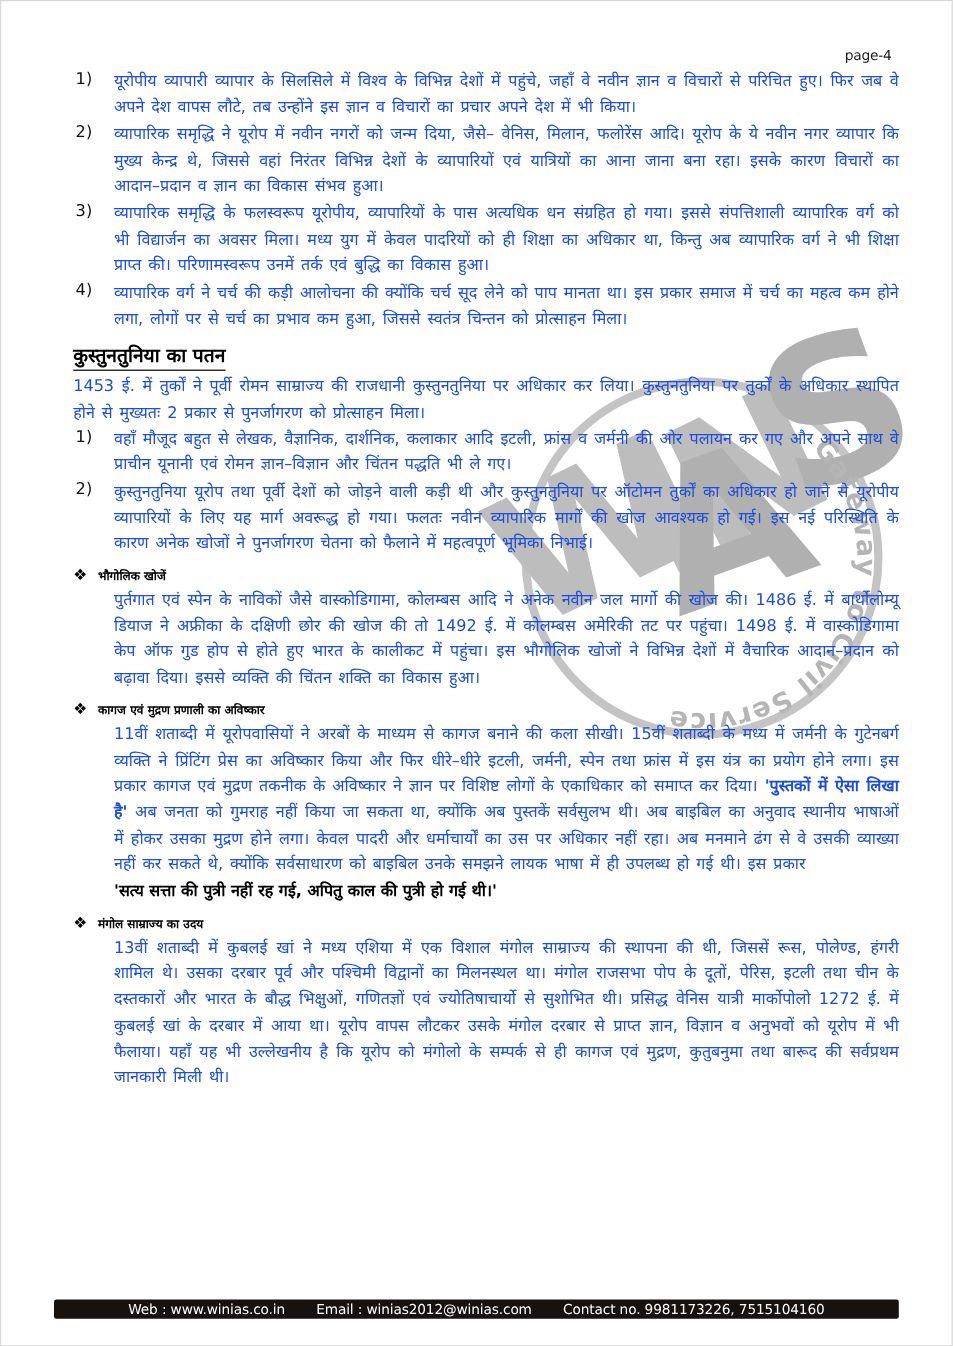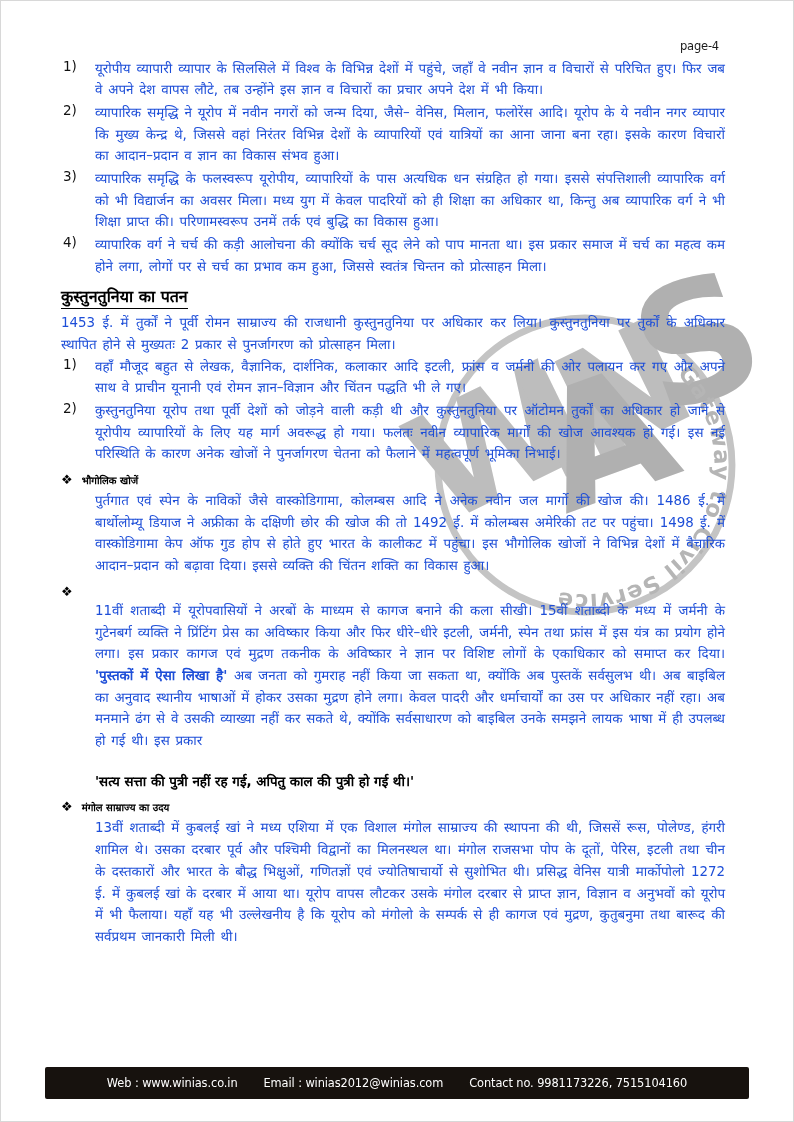--- a/index.html
+++ b/index.html
@@ -31,21 +31,21 @@
     pointer-events: none;
     z-index: 1;
     opacity: 1;
   }
   .watermark svg { width: 100%; height: 100%; display: block; }
 
   
   .content {
     position: absolute;
     left: 0; top: 0; right: 0; bottom: 0;
-    padding: 40px 68px 0 60px;
+    padding: 40px 44px 0 60px;
     z-index: 2;
   }
 
   .pagenum {
     text-align: right;
     font-family: "DejaVu Sans", sans-serif;
     font-size: 11.5px;
     color: #1a1a1a;
     letter-spacing: -0.2px;
     margin: 0 6px 5px 0;
@@ -113,21 +113,21 @@
   }
   .sub-head .sub-head-text {
     font-family: "DejaVu Sans", sans-serif;
     font-size: 10px;
     font-weight: bold;
     color: #000;
     line-height: 1.4;
   }
 
   .para-block { margin-top: 2px; }
-  .para-block p + p { margin-top: 19px; }
+  .para-block p + p { margin-top: 1px; }
 
   .bold-inline { font-weight: bold; }
 
   .quote-bold {
     font-family: "DejaVu Sans", sans-serif;
     font-size: 13.4px;
     font-weight: bold;
     color: #000;
     line-height: 1.62;
     margin: 0;
@@ -135,21 +135,21 @@
 
   
   .sub-num { margin-top: 2px; }
 
   
   .footer {
     position: absolute;
     left: 44px;
     right: 44px;
     bottom: 22px;
-    height: 32px;
+    height: 16px;
     background: #17120e;
     border-radius: 2px;
     display: flex;
     align-items: center;
     justify-content: center;
     gap: 26px;
     z-index: 3;
   }
   .footer span {
     color: #ffffff;
@@ -226,20 +226,21 @@
         <span class="sub-head-text">भौगोलिक खोजें</span>
       </div>
       <div class="para-block body-indent">
         <p class="hi">पुर्तगात एवं स्पेन के नाविकों जैसे वास्कोडिगामा, कोलम्बस आदि ने अनेक नवीन जल मार्गो की खोज की। 1486 ई. में बार्थोलोम्यू डियाज ने अफ्रीका के दक्षिणी छोर की खोज की तो 1492 ई. में कोलम्बस अमेरिकी तट पर पहुंचा। 1498 ई. में वास्कोडिगामा केप ऑफ गुड होप से होते हुए भारत के कालीकट में पहुंचा। इस भौगोलिक खोजों ने विभिन्न देशों में वैचारिक आदान–प्रदान को बढ़ावा दिया। इससे व्यक्ति की चिंतन शक्ति का विकास हुआ।</p>
       </div>
     </div>
 
     <div>
       <div class="sub-head">
         <span class="bullet">❖</span>
+        <span class="sub-head-text">कागज एवं मुद्रण प्रणाली का अविष्कार</span>
       </div>
       <div class="para-block body-indent">
         <p class="hi"><span>11वीं शताब्दी में यूरोपवासियों ने अरबों के माध्यम से कागज बनाने की कला सीखी। 15वीं शताब्दी के मध्य में जर्मनी के गुटेनबर्ग व्यक्ति ने प्रिंटिंग प्रेस का अविष्कार किया और फिर धीरे–धीरे इटली, जर्मनी, स्पेन तथा फ्रांस में इस यंत्र का प्रयोग होने लगा। इस प्रकार कागज एवं मुद्रण तकनीक के अविष्कार ने ज्ञान पर विशिष्ट लोगों के एकाधिकार को समाप्त कर दिया। </span><span class="bold-inline">'पुस्तकों में ऐसा लिखा है'</span><span> अब जनता को गुमराह नहीं किया जा सकता था, क्योंकि अब पुस्तकें सर्वसुलभ थी। अब बाइबिल का अनुवाद स्थानीय भाषाओं में होकर उसका मुद्रण होने लगा। केवल पादरी और धर्माचार्यों का उस पर अधिकार नहीं रहा। अब मनमाने ढंग से वे उसकी व्याख्या नहीं कर सकते थे, क्योंकि सर्वसाधारण को बाइबिल उनके समझने लायक भाषा में ही उपलब्ध हो गई थी। इस प्रकार</span></p>
         <p class="quote-bold">'सत्य सत्ता की पुत्री नहीं रह गई, अपितु काल की पुत्री हो गई थी।'</p>
       </div>
     </div>
 
     <div>
       <div class="sub-head">
         <span class="bullet">❖</span>

